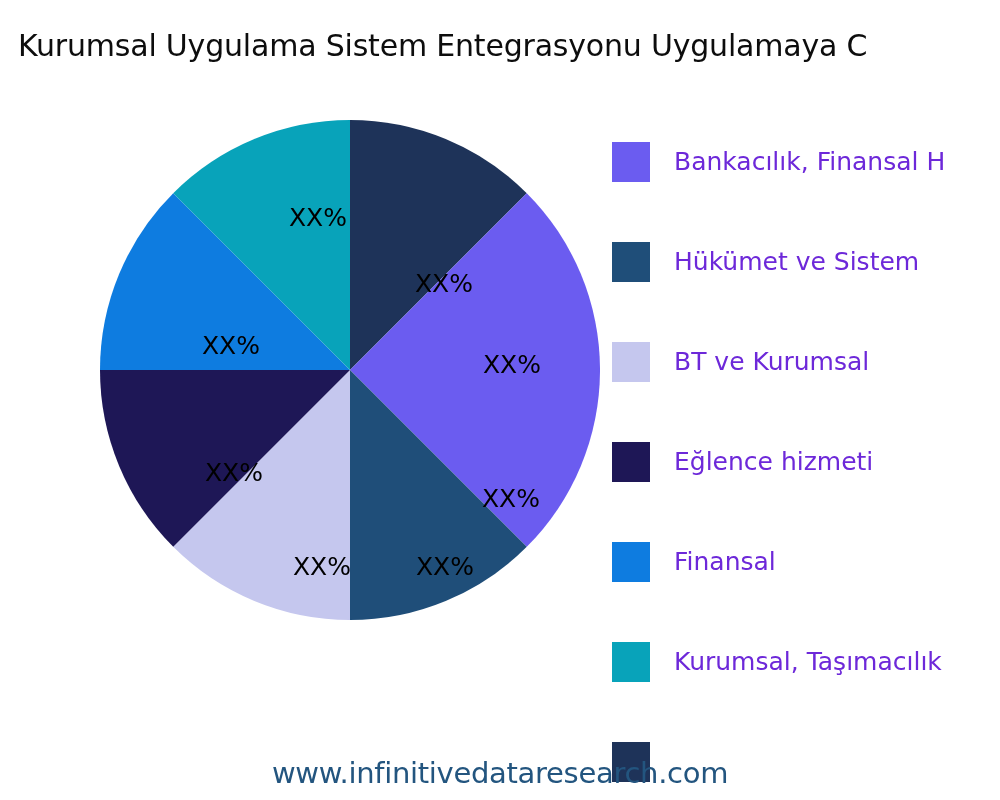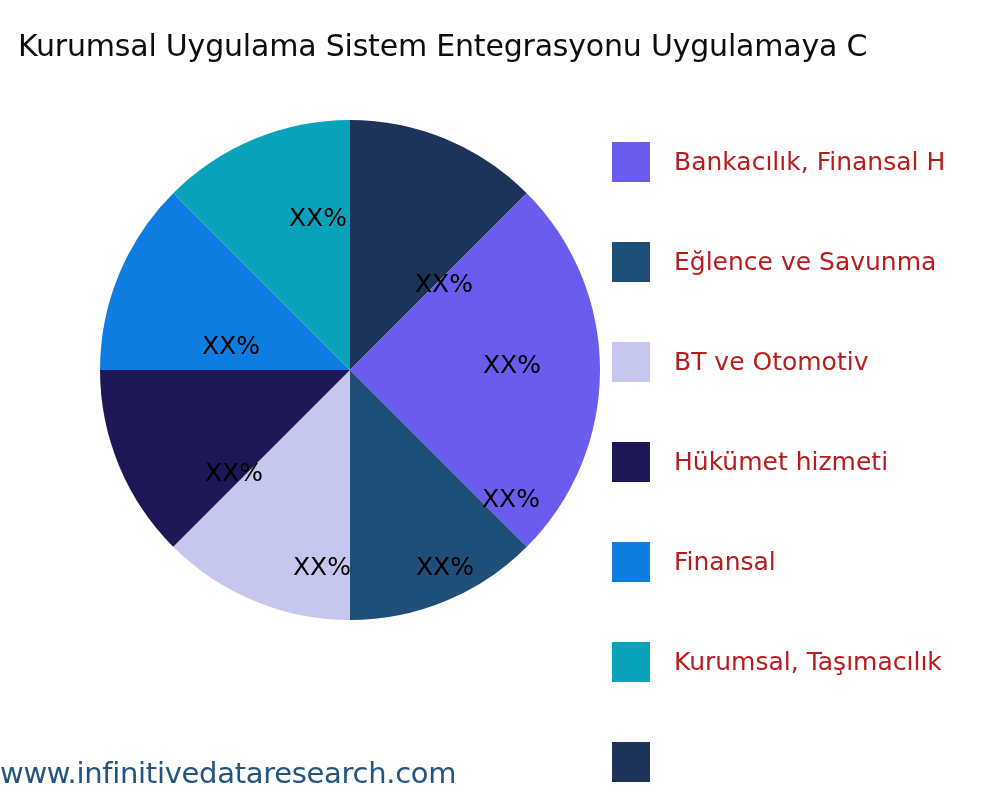--- a/index.html
+++ b/index.html
@@ -64,31 +64,32 @@
   }
   .legend-swatch {
     width: 38px;
     height: 40px;
     flex: 0 0 38px;
   }
   .legend-label {
     margin-left: 24px;
     font-size: 25px;
     line-height: 30px;
-    color: #b91c1c;
+    color: #6d28d9;
     white-space: nowrap;
     font-family: "DejaVu Sans", sans-serif;
   }
 
   
   #footer-url {
     position: absolute;
     left: 0;
     right: 0;
     bottom: 10px;
+    text-align: center;
     font-size: 29px;
     color: #23557f;
     font-family: "DejaVu Sans", sans-serif;
     letter-spacing: -0.3px;
   }
 </style>
 </head>
 <body>
 
 <div id="chart-title">Kurumsal Uygulama Sistem Entegrasyonu Uygulamaya C</div>
@@ -117,29 +118,29 @@
   </svg>
 </div>
 
 <div id="legend">
     <div class="legend-item">
       <span class="legend-swatch" style="background: rgb(107, 92, 240);"></span>
       <span class="legend-label">Bankacılık, Finansal H</span>
     </div>
     <div class="legend-item">
       <span class="legend-swatch" style="background: rgb(31, 78, 121);"></span>
-      <span class="legend-label">Eğlence ve Savunma</span>
+      <span class="legend-label">Hükümet ve Sistem</span>
     </div>
     <div class="legend-item">
       <span class="legend-swatch" style="background: rgb(197, 199, 238);"></span>
-      <span class="legend-label">BT ve Otomotiv</span>
+      <span class="legend-label">BT ve Kurumsal</span>
     </div>
     <div class="legend-item">
       <span class="legend-swatch" style="background: rgb(30, 23, 86);"></span>
-      <span class="legend-label">Hükümet hizmeti</span>
+      <span class="legend-label">Eğlence hizmeti</span>
     </div>
     <div class="legend-item">
       <span class="legend-swatch" style="background: rgb(14, 124, 224);"></span>
       <span class="legend-label">Finansal</span>
     </div>
     <div class="legend-item">
       <span class="legend-swatch" style="background: rgb(8, 163, 186);"></span>
       <span class="legend-label">Kurumsal, Taşımacılık</span>
     </div>
     <div class="legend-item">

